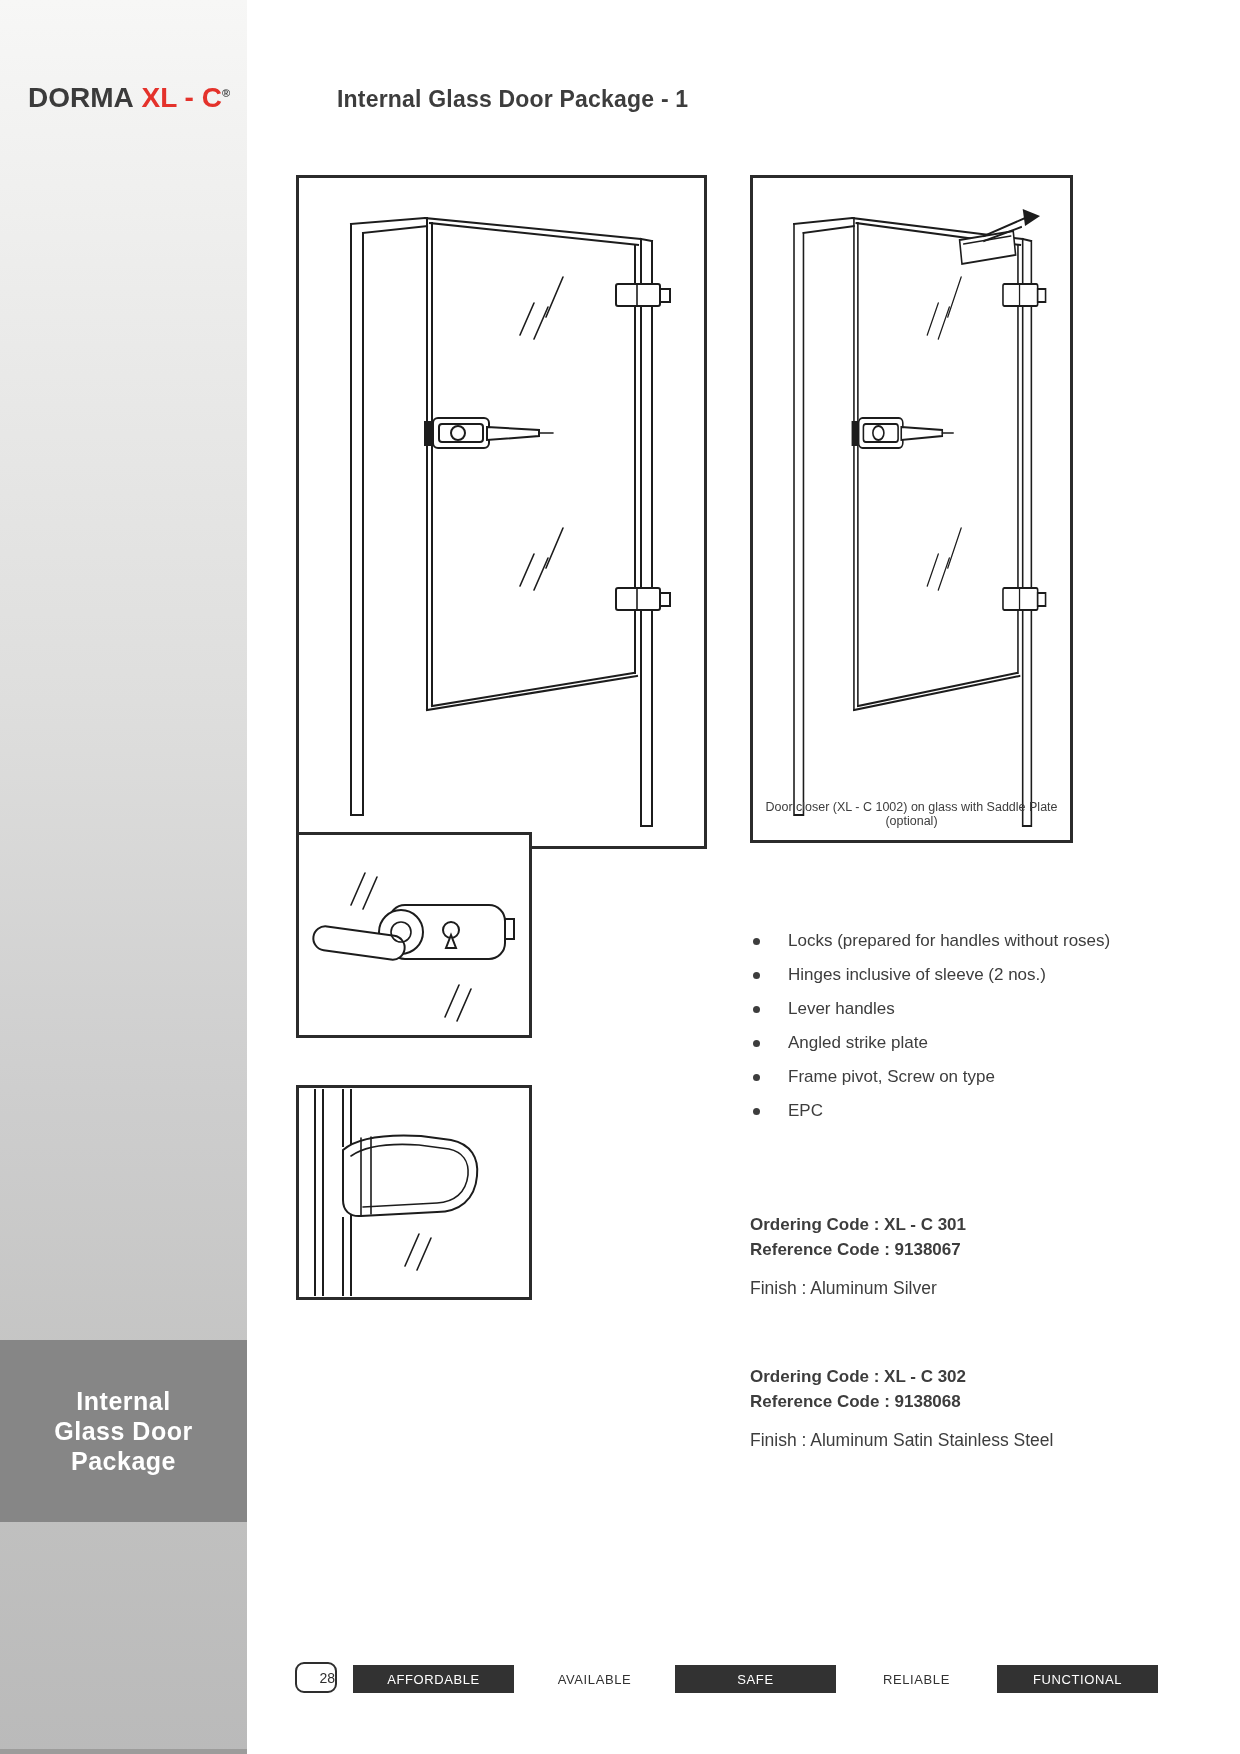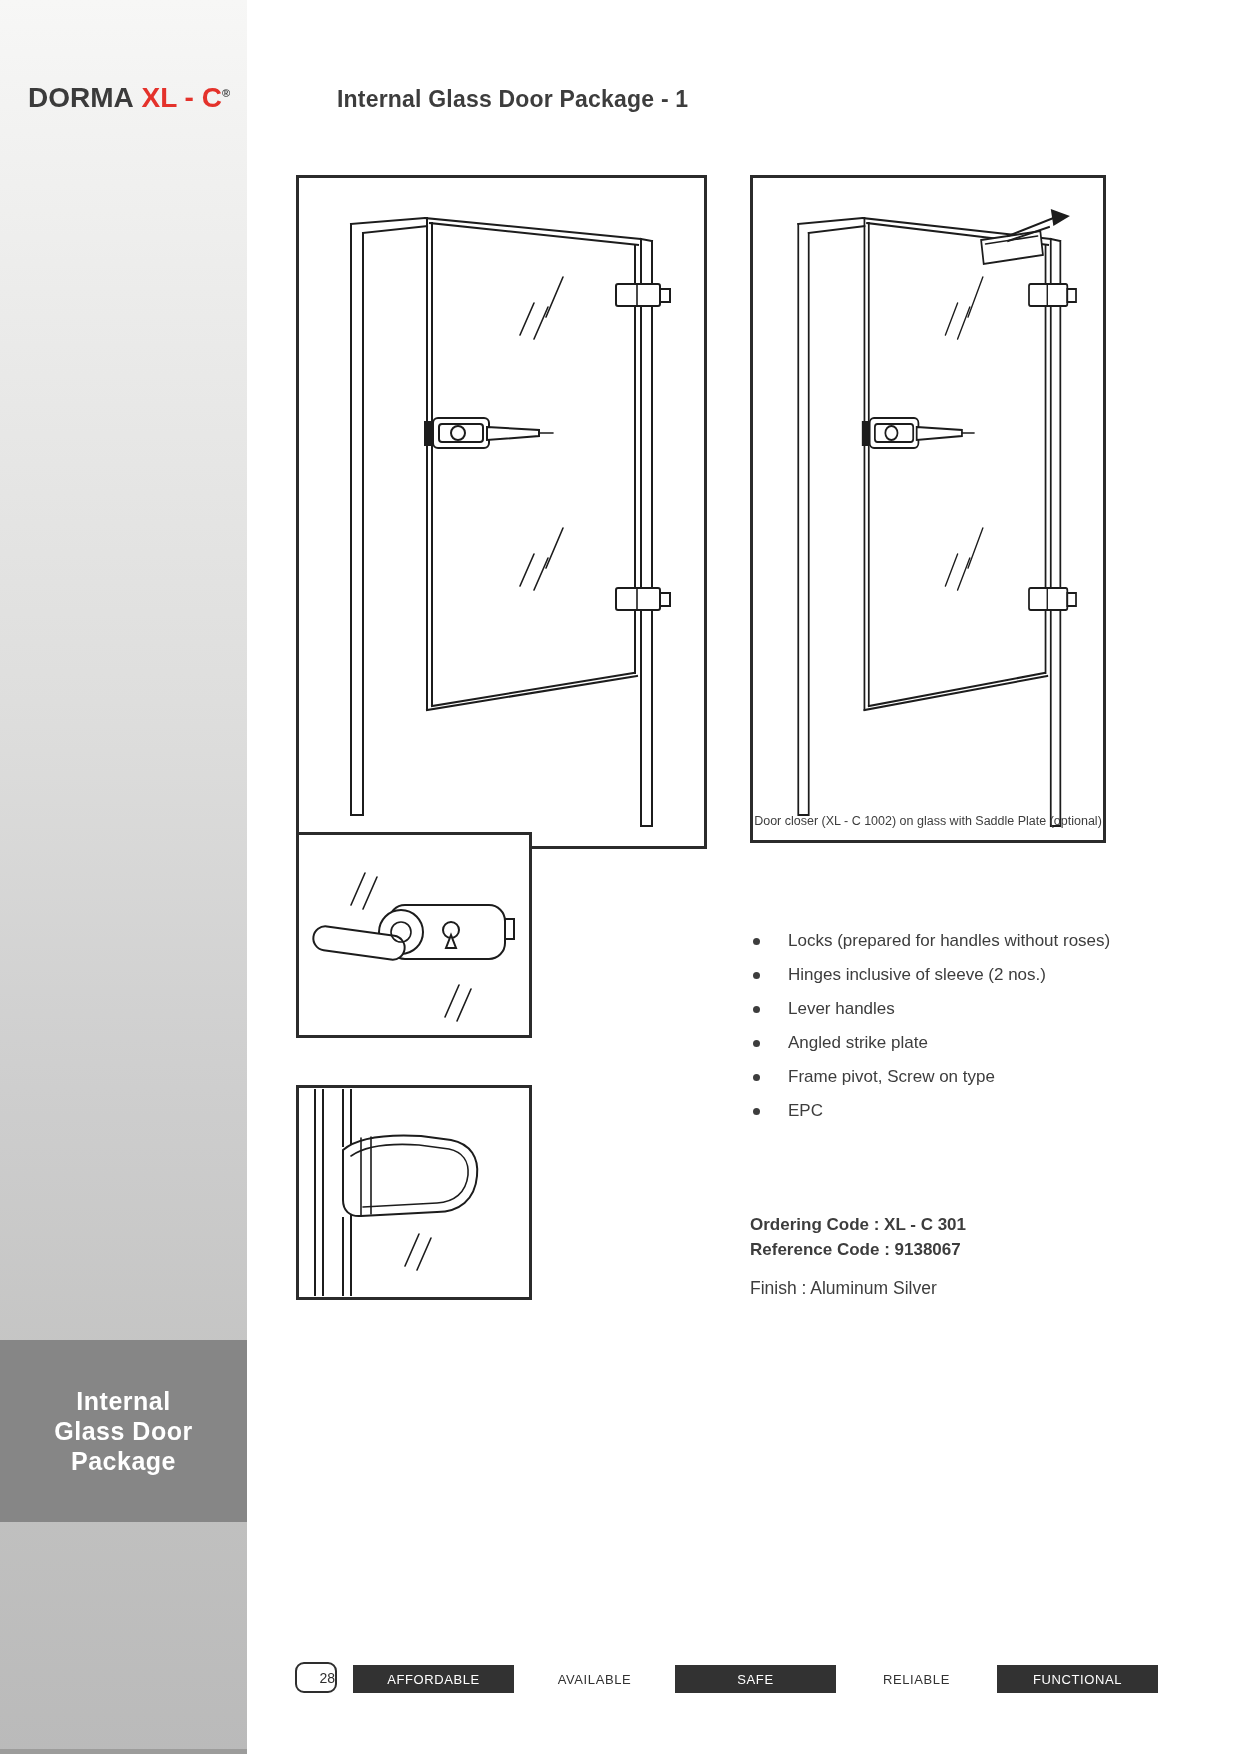--- a/index.html
+++ b/index.html
@@ -17,21 +17,21 @@
   
   .logo{position:absolute;left:28px;top:82px;font-size:28px;font-weight:800;color:#3b3b3b;white-space:nowrap;}
   .logo .red{color:#e4322b;}
   .logo .reg{font-size:11px;vertical-align:super;color:#3b3b3b;font-weight:bold;}
   .title{position:absolute;left:296px;top:86px;font-size:23px;font-weight:bold;color:#3d3d3d;letter-spacing:.2px;margin-left:41px;}
 
   
   .fig{position:absolute;border:3px solid #2b2b2b;background:#ffffff;box-sizing:border-box;}
   .fig svg{display:block;width:100%;height:100%;}
   .fig1{left:296px;top:175px;width:411px;height:674px;}
-  .fig2{left:750px;top:175px;width:356px;height:668px;}
+  .fig2{left:750px;top:175px;width:323px;height:668px;}
   .fig3{left:296px;top:832px;width:236px;height:206px;}
   .fig4{left:296px;top:1085px;width:236px;height:215px;}
   .caption{position:absolute;left:0;right:0;bottom:12px;text-align:center;
            font-size:12.5px;color:#3d3d3d;}
 
   
   .bullets{position:absolute;left:753px;top:931px;width:420px;}
   .bullet-row{display:flex;align-items:flex-start;margin-bottom:14px;font-size:17px;color:#3d3d3d;}
   .bullet-dot{flex:none;width:7px;height:7px;border-radius:50%;background:#3d3d3d;margin:7px 28px 0 0;}
 
@@ -203,20 +203,25 @@
       <span>EPC</span>
     </div>
   </div>
 
   <div class="order order-a">
     <div class="code">Ordering Code : XL - C 301</div>
     <div class="code">Reference Code : 9138067</div>
     <div class="finish">Finish : Aluminum Silver</div>
   </div>
 
+  <div class="order order-b">
+    <div class="code">Ordering Code : XL - C 302</div>
+    <div class="code">Reference Code : 9138068</div>
+    <div class="finish">Finish : Aluminum Satin Stainless Steel</div>
+  </div>
 
 
   <div class="page-num">
     <span>28</span>
   </div>
   <div class="footer-bar">
     <div class="footer-seg dark">AFFORDABLE</div>
     <div class="footer-seg light">AVAILABLE</div>
     <div class="footer-seg dark">SAFE</div>
     <div class="footer-seg light">RELIABLE</div>

